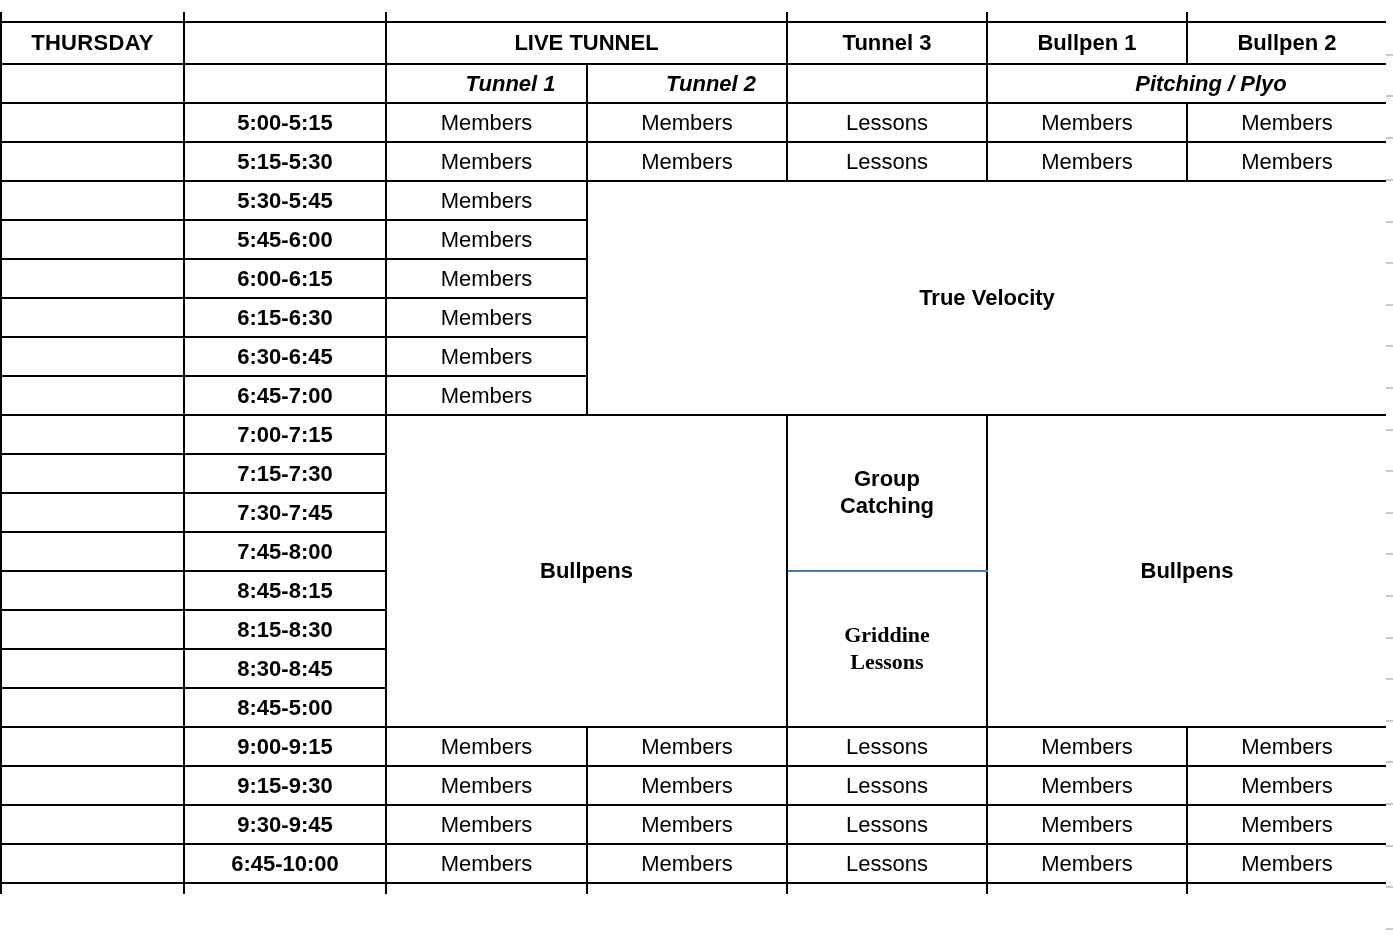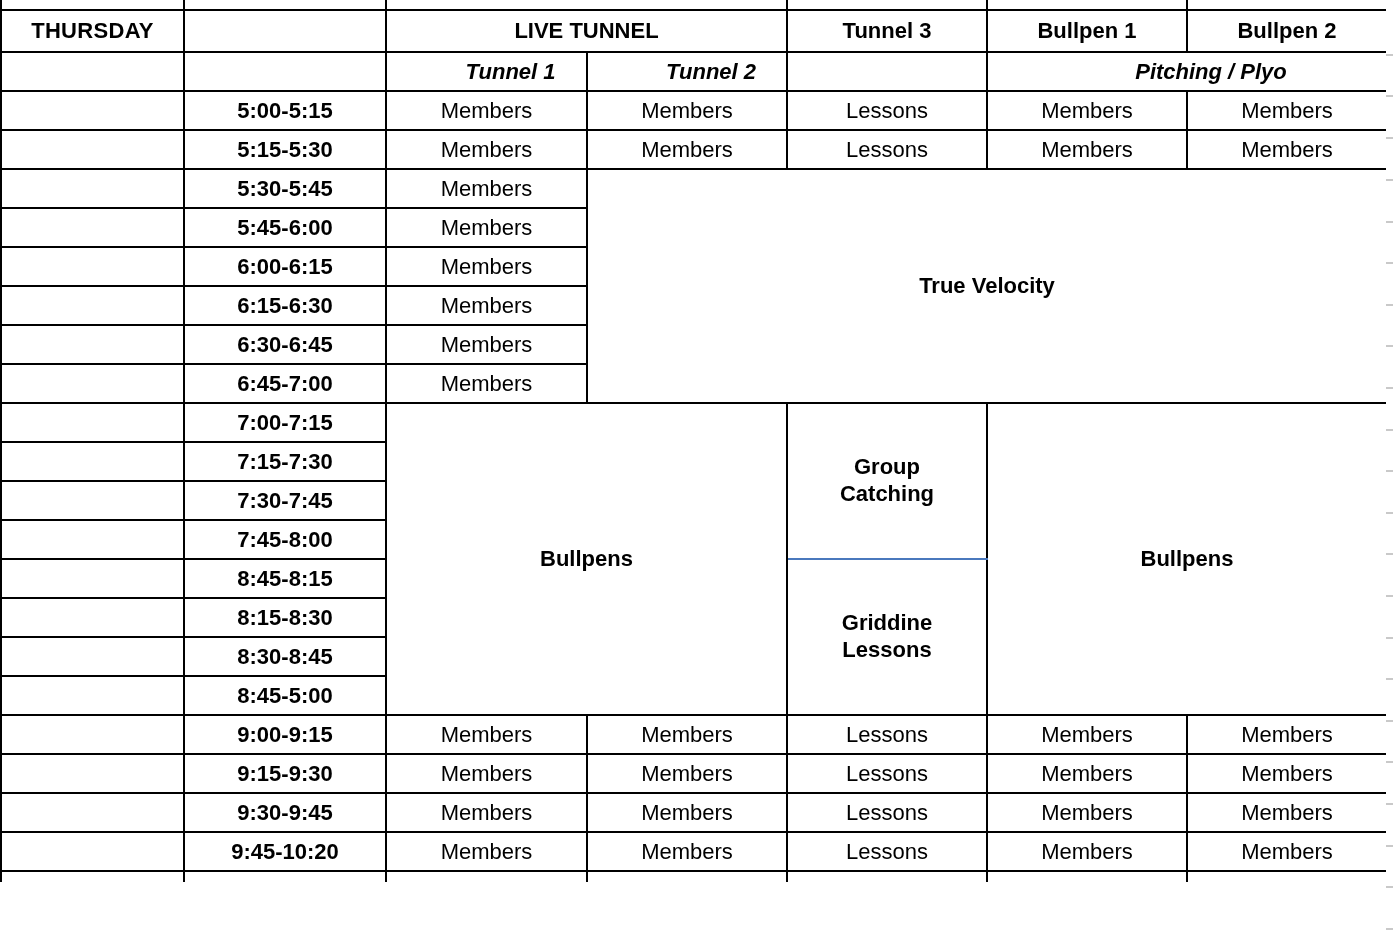--- a/index.html
+++ b/index.html
@@ -38,21 +38,21 @@
     height: 2px;
     background: #c9c9c9;
   }
 
   table.sched {
     border-collapse: collapse;
     table-layout: fixed;
     width: 1386px;
     position: absolute;
     left: 0;
-    top: 0;
+    top: 12px;
   }
 
   table.sched td {
     border: 2px solid #000000;
     padding: 0;
     margin: 0;
     text-align: center;
     vertical-align: middle;
     font-size: 22px;
     color: #000000;
@@ -102,21 +102,21 @@
   
   .block {
     font-weight: bold;
     font-size: 23px;
     line-height: 1.22;
     white-space: normal;
   }
   .bg-truevelocity { background: #f6e3a1; }
   .bg-bullpens     { background: #8c18fa; border-radius: 23px; }
   .bg-groupcatch   { background: #d6d2e8; border-radius: 14px; }
-  .bg-griddine     { background: #5b8edb; }
+  .bg-griddine     { background: #5b8edb; font-family: Liberation Serif, serif; }
   .bg-groupcatch.block { border-bottom: 2px solid #4a78bd; }
 </style>
 </head>
 <body>
 
 <div id="sheet">
 
   <table class="sched">
     <colgroup>
       <col class="c-day">
@@ -288,21 +288,21 @@
         <td class="time-cell">9:30-9:45</td>
         <td class="slot-text">Members</td>
         <td class="slot-text">Members</td>
         <td class="slot-text">Lessons</td>
         <td class="slot-text">Members</td>
         <td class="slot-text">Members</td>
       </tr>
 
       <tr class="r-slot">
         <td></td>
-        <td class="time-cell">9:45-10:20</td>
+        <td class="time-cell">6:45-10:00</td>
         <td class="slot-text">Members</td>
         <td class="slot-text">Members</td>
         <td class="slot-text">Lessons</td>
         <td class="slot-text">Members</td>
         <td class="slot-text">Members</td>
       </tr>
 
       <tr class="r-bottom">
         <td></td>
         <td></td>

